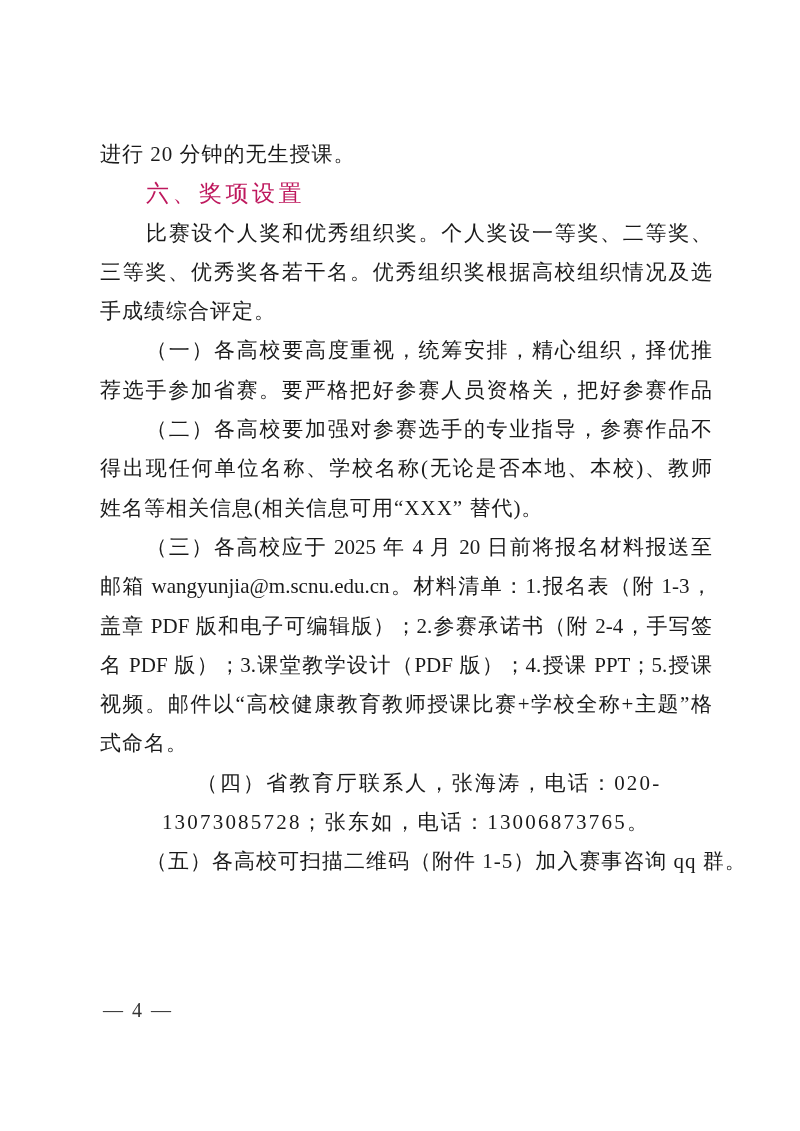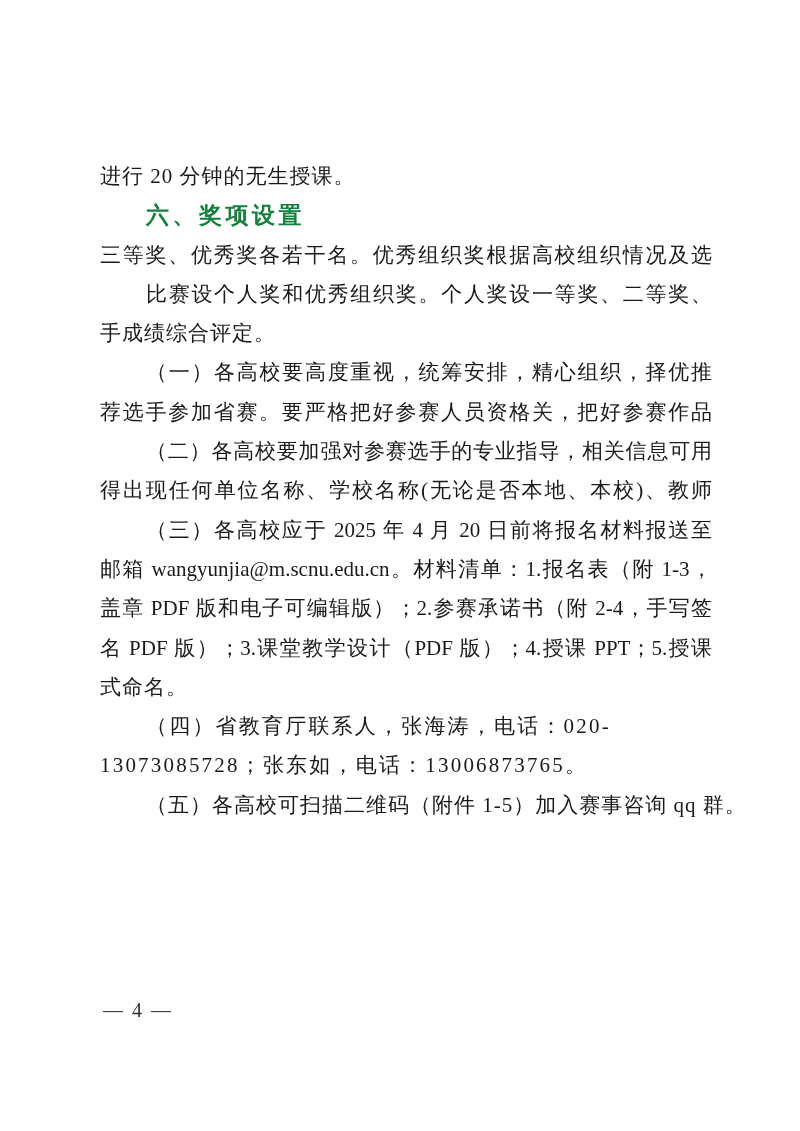--- a/index.html
+++ b/index.html
@@ -12,21 +12,21 @@
     width: 800px;
     height: 1131px;
     background: #ffffff;
     overflow: hidden;
     font-family: "Liberation Serif", "DejaVu Serif", serif;
     color: #1a1a1a;
   }
   .doc {
     position: absolute;
     left: 100px;
-    top: 157px;
+    top: 135px;
     width: 612px;
   }
   .line {
     font-size: 21px;
     height: 39.3px;
     line-height: 39.3px;
     letter-spacing: 1px;
     white-space: pre;
     overflow: visible;
   }
@@ -34,57 +34,60 @@
     white-space: normal;
     letter-spacing: 0;
     text-align: justify;
     text-align-last: justify;
   }
   .line.indent {
     padding-left: 46px;
   }
   .line.heading {
     font-family: "Liberation Sans", "DejaVu Sans", sans-serif;
-    font-weight: 700;
+    font-weight: 400;
     font-size: 23px;
     letter-spacing: 3.5px;
-    color: #15803d;
+    color: #be185d;
   }
   .line.loose {
     letter-spacing: 2.2px;
+    text-align: center;
   }
   .page-number {
     position: absolute;
     left: 103px;
     top: 998px;
     font-size: 20px;
     letter-spacing: 2px;
     line-height: 24px;
     color: #333333;
     white-space: pre;
   }
 </style>
 </head>
 <body>
 
 <div class="page">
   <div class="doc">
     <div class="line">进行 20 分钟的无生授课。</div>
     <div class="line heading indent">六、奖项设置</div>
+    <div class="line indent just">比赛设个人奖和优秀组织奖。个人奖设一等奖、二等奖、</div>
     <div class="line just">三等奖、优秀奖各若干名。优秀组织奖根据高校组织情况及选</div>
-    <div class="line indent just">比赛设个人奖和优秀组织奖。个人奖设一等奖、二等奖、</div>
     <div class="line">手成绩综合评定。</div>
     <div class="line indent just">（一）各高校要高度重视，统筹安排，精心组织，择优推</div>
     <div class="line just">荐选手参加省赛。要严格把好参赛人员资格关，把好参赛作品</div>
-    <div class="line indent just">（二）各高校要加强对参赛选手的专业指导，相关信息可用</div>
+    <div class="line indent just">（二）各高校要加强对参赛选手的专业指导，参赛作品不</div>
     <div class="line just">得出现任何单位名称、学校名称(无论是否本地、本校)、教师</div>
+    <div class="line">姓名等相关信息(相关信息可用“XXX” 替代)。</div>
     <div class="line indent just">（三）各高校应于 2025 年 4 月 20 日前将报名材料报送至</div>
     <div class="line just">邮箱 wangyunjia@m.scnu.edu.cn。材料清单：1.报名表（附 1-3，</div>
     <div class="line just">盖章 PDF 版和电子可编辑版）；2.参赛承诺书（附 2-4，手写签</div>
     <div class="line just">名 PDF 版）；3.课堂教学设计（PDF 版）；4.授课 PPT；5.授课</div>
+    <div class="line just">视频。邮件以“高校健康教育教师授课比赛+学校全称+主题”格</div>
     <div class="line">式命名。</div>
     <div class="line indent loose">（四）省教育厅联系人，张海涛，电话：020-</div>
     <div class="line loose">13073085728；张东如，电话：13006873765。</div>
     <div class="line indent">（五）各高校可扫描二维码（附件 1-5）加入赛事咨询 qq 群。</div>
   </div>
 
   <div class="page-number">— 4 —</div>
 </div>
 
 </body></html>

